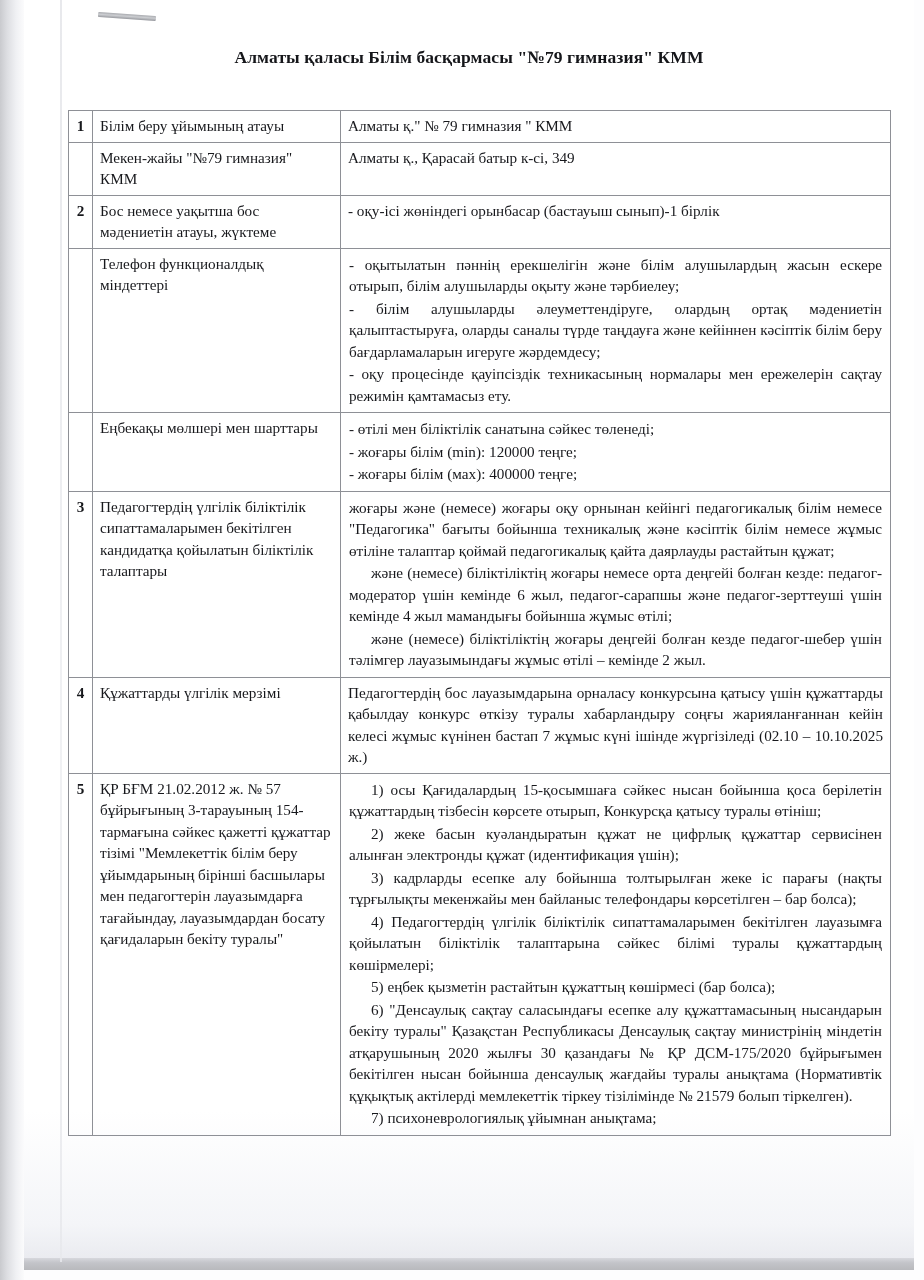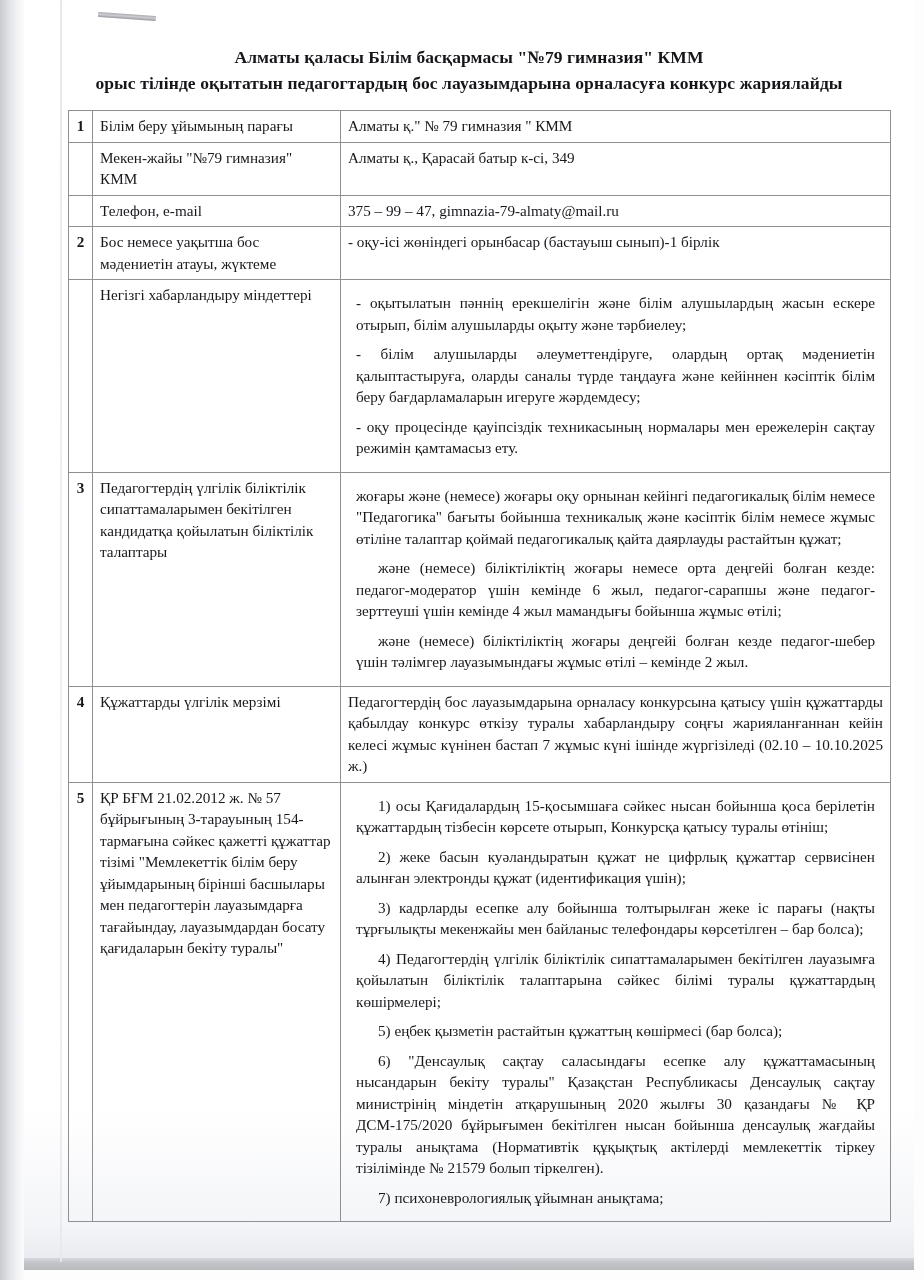--- a/index.html
+++ b/index.html
@@ -114,85 +114,88 @@
     padding-left: 0;
     padding-right: 0;
     font-size: 15.5px;
   }
   td.label { }
   td.value { }
 
   td.justify p,
   td.value p,
   td.label p {
-    margin: 8px;
+    margin: 1px;
   }
   .j { text-align: justify; text-justify: inter-word; margin-left: 47px; }
   .indent { text-indent: 22px; }
 </style>
 </head>
 <body>
 
 <div class="page">
 
   <div class="paper-surface"></div>
   <div class="paper-shadow-bottom"></div>
   <div class="binding-gutter"></div>
   <div class="binding-edge-line"></div>
   <div class="staple-artifact"></div>
 
   <div class="content">
 
     <div class="doc-title">
       <span>Алматы қаласы Білім басқармасы "№79 гимназия" КММ</span>
-      <span class="line2">орыс тілінде оқытатын педагогтардың бос лауазымдарына орналасуға конкурс жариялайды</span>
     </div>
 
     <table class="main-table">
       <colgroup>
         <col class="c-num">
         <col class="c-label">
         <col class="c-value">
       </colgroup>
       <tbody>
 
         <tr>
           <td class="num">1</td>
-          <td class="label">Білім беру ұйымының парағы</td>
+          <td class="label">Білім беру ұйымының атауы</td>
           <td class="value">Алматы қ." № 79 гимназия " КММ</td>
         </tr>
 
         <tr>
           <td class="num"></td>
           <td class="label">Мекен-жайы "№79 гимназия" КММ</td>
           <td class="value">Алматы қ., Қарасай батыр к-сі, 349</td>
         </tr>
 
-        <tr>
-          <td class="num"></td>
-          <td class="label">Телефон, e-mail</td>
-          <td class="value">375 – 99 – 47, gimnazia-79-almaty@mail.ru</td>
-        </tr>
 
         <tr>
           <td class="num">2</td>
           <td class="label">Бос немесе уақытша бос мәдениетін атауы, жүктеме</td>
           <td class="value">-  оқу-ісі жөніндегі орынбасар (бастауыш сынып)-1 бірлік</td>
         </tr>
 
         <tr>
           <td class="num"></td>
-          <td class="label">Негізгі хабарландыру міндеттері</td>
+          <td class="label">Телефон функционалдық міндеттері</td>
           <td class="value justify">
             <p class="j">- оқытылатын пәннің ерекшелігін және білім алушылардың жасын ескере отырып, білім алушыларды оқыту және тәрбиелеу;</p>
             <p class="j">- білім алушыларды әлеуметтендіруге, олардың ортақ мәдениетін қалыптастыруға, оларды саналы түрде таңдауға және кейіннен кәсіптік білім беру бағдарламаларын игеруге жәрдемдесу;</p>
             <p class="j">- оқу процесінде қауіпсіздік техникасының нормалары мен ережелерін сақтау режимін қамтамасыз ету.</p>
           </td>
         </tr>
 
+        <tr>
+          <td class="num"></td>
+          <td class="label">Еңбекақы мөлшері мен шарттары</td>
+          <td class="value">
+            <p>- өтілі мен біліктілік санатына сәйкес төленеді;</p>
+            <p>- жоғары білім (min): 120000 теңге;</p>
+            <p>- жоғары білім (мах): 400000 теңге;</p>
+          </td>
+        </tr>
 
         <tr>
           <td class="num">3</td>
           <td class="label">Педагогтердің үлгілік біліктілік сипаттамаларымен бекітілген кандидатқа қойылатын біліктілік талаптары</td>
           <td class="value justify">
             <p class="j">жоғары және (немесе) жоғары оқу орнынан кейінгі педагогикалық білім немесе "Педагогика" бағыты бойынша техникалық және кәсіптік білім немесе жұмыс өтіліне талаптар қоймай педагогикалық қайта даярлауды растайтын құжат;</p>
             <p class="j indent">және (немесе) біліктіліктің жоғары немесе орта деңгейі болған кезде: педагог-модератор үшін кемінде 6 жыл, педагог-сарапшы және педагог-зерттеуші үшін кемінде 4 жыл мамандығы бойынша жұмыс өтілі;</p>
             <p class="j indent">және (немесе) біліктіліктің жоғары деңгейі болған кезде педагог-шебер үшін тәлімгер лауазымындағы жұмыс өтілі – кемінде 2 жыл.</p>
           </td>
         </tr>

